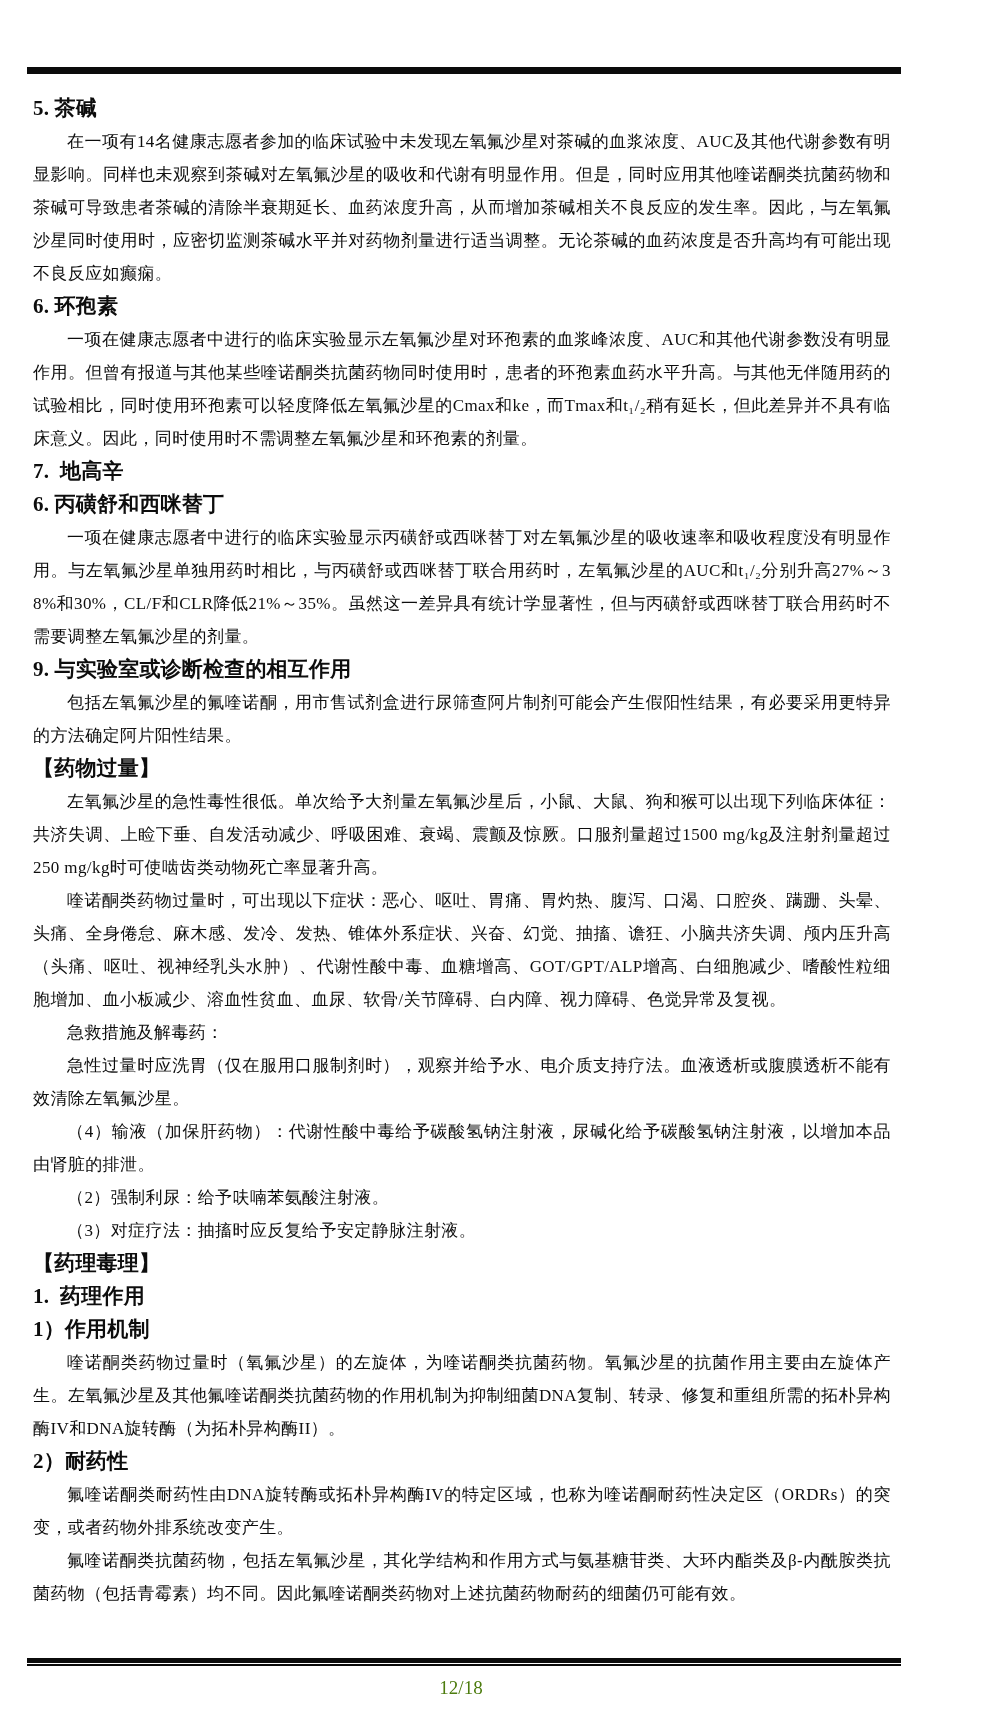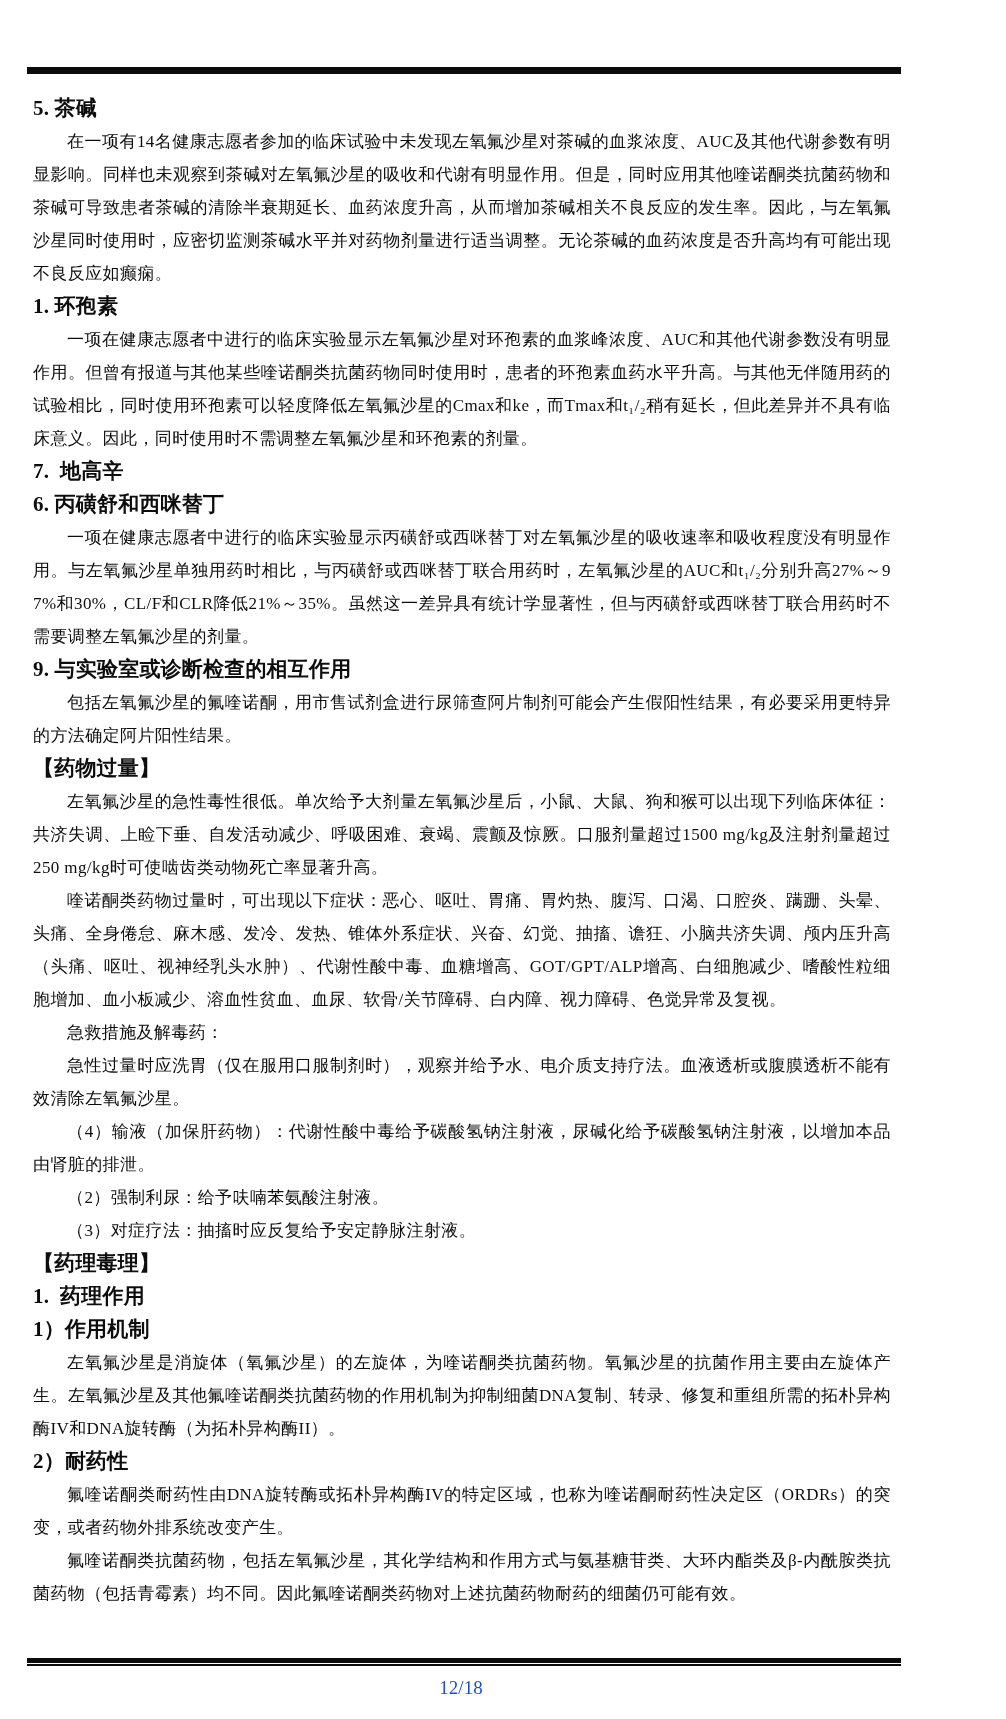--- a/index.html
+++ b/index.html
@@ -39,49 +39,49 @@
     text-indent:2em;
     letter-spacing:0.4px;
     word-break:break-all;
   }
   .page-footer{
     position:absolute;
     top:1660px;left:0;right:0;
     text-align:center;
     font-size:19px;
     line-height:24px;
-    color:#1d4ed8;
+    color:#4d7c0f;
   }
 </style>
 </head>
 <body>
 
 <div class="page">
 
   <div class="rule rule-top"></div>
 
   <main class="content">
 
     <section>
       <h2 class="sec-heading">5. 茶碱</h2>
       <p class="para">在一项有14名健康志愿者参加的临床试验中未发现左氧氟沙星对茶碱的血浆浓度、AUC及其他代谢参数有明显影响。同样也未观察到茶碱对左氧氟沙星的吸收和代谢有明显作用。但是，同时应用其他喹诺酮类抗菌药物和茶碱可导致患者茶碱的清除半衰期延长、血药浓度升高，从而增加茶碱相关不良反应的发生率。因此，与左氧氟沙星同时使用时，应密切监测茶碱水平并对药物剂量进行适当调整。无论茶碱的血药浓度是否升高均有可能出现不良反应如癫痫。</p>
     </section>
 
     <section>
-      <h2 class="sec-heading">1. 环孢素</h2>
+      <h2 class="sec-heading">6. 环孢素</h2>
       <p class="para">一项在健康志愿者中进行的临床实验显示左氧氟沙星对环孢素的血浆峰浓度、AUC和其他代谢参数没有明显作用。但曾有报道与其他某些喹诺酮类抗菌药物同时使用时，患者的环孢素血药水平升高。与其他无伴随用药的试验相比，同时使用环孢素可以轻度降低左氧氟沙星的Cmax和ke，而Tmax和t₁/₂稍有延长，但此差异并不具有临床意义。因此，同时使用时不需调整左氧氟沙星和环孢素的剂量。</p>
     </section>
 
     <section>
       <h2 class="sec-heading">7.  地高辛</h2>
     </section>
 
     <section>
       <h2 class="sec-heading">6. 丙磺舒和西咪替丁</h2>
-      <p class="para">一项在健康志愿者中进行的临床实验显示丙磺舒或西咪替丁对左氧氟沙星的吸收速率和吸收程度没有明显作用。与左氧氟沙星单独用药时相比，与丙磺舒或西咪替丁联合用药时，左氧氟沙星的AUC和t₁/₂分别升高27%～97%和30%，CL/F和CLR降低21%～35%。虽然这一差异具有统计学显著性，但与丙磺舒或西咪替丁联合用药时不需要调整左氧氟沙星的剂量。</p>
+      <p class="para">一项在健康志愿者中进行的临床实验显示丙磺舒或西咪替丁对左氧氟沙星的吸收速率和吸收程度没有明显作用。与左氧氟沙星单独用药时相比，与丙磺舒或西咪替丁联合用药时，左氧氟沙星的AUC和t₁/₂分别升高27%～38%和30%，CL/F和CLR降低21%～35%。虽然这一差异具有统计学显著性，但与丙磺舒或西咪替丁联合用药时不需要调整左氧氟沙星的剂量。</p>
     </section>
 
     <section>
       <h2 class="sec-heading">9. 与实验室或诊断检查的相互作用</h2>
       <p class="para">包括左氧氟沙星的氟喹诺酮，用市售试剂盒进行尿筛查阿片制剂可能会产生假阳性结果，有必要采用更特异的方法确定阿片阳性结果。</p>
     </section>
 
     <section>
       <h2 class="sec-heading">【药物过量】</h2>
       <p class="para">左氧氟沙星的急性毒性很低。单次给予大剂量左氧氟沙星后，小鼠、大鼠、狗和猴可以出现下列临床体征：共济失调、上睑下垂、自发活动减少、呼吸困难、衰竭、震颤及惊厥。口服剂量超过1500 mg/kg及注射剂量超过250 mg/kg时可使啮齿类动物死亡率显著升高。</p>
@@ -96,21 +96,21 @@
     <section>
       <h2 class="sec-heading">【药理毒理】</h2>
     </section>
 
     <section>
       <h2 class="sec-heading">1.  药理作用</h2>
     </section>
 
     <section>
       <h2 class="sec-heading">1）作用机制</h2>
-      <p class="para">左氧氟沙星是消旋体（氧氟沙星）的左旋体，为喹诺酮类抗菌药物。氧氟沙星的抗菌作用主要由左旋体产生。左氧氟沙星及其他氟喹诺酮类抗菌药物的作用机制为抑制细菌DNA复制、转录、修复和重组所需的拓朴异构酶IV和DNA旋转酶（为拓朴异构酶II）。</p>
+      <p class="para">喹诺酮类药物过量时（氧氟沙星）的左旋体，为喹诺酮类抗菌药物。氧氟沙星的抗菌作用主要由左旋体产生。左氧氟沙星及其他氟喹诺酮类抗菌药物的作用机制为抑制细菌DNA复制、转录、修复和重组所需的拓朴异构酶IV和DNA旋转酶（为拓朴异构酶II）。</p>
     </section>
 
     <section>
       <h2 class="sec-heading">2）耐药性</h2>
       <p class="para">氟喹诺酮类耐药性由DNA旋转酶或拓朴异构酶IV的特定区域，也称为喹诺酮耐药性决定区（ORDRs）的突变，或者药物外排系统改变产生。</p>
       <p class="para">氟喹诺酮类抗菌药物，包括左氧氟沙星，其化学结构和作用方式与氨基糖苷类、大环内酯类及β-内酰胺类抗菌药物（包括青霉素）均不同。因此氟喹诺酮类药物对上述抗菌药物耐药的细菌仍可能有效。</p>
     </section>
 
   </main>
 

